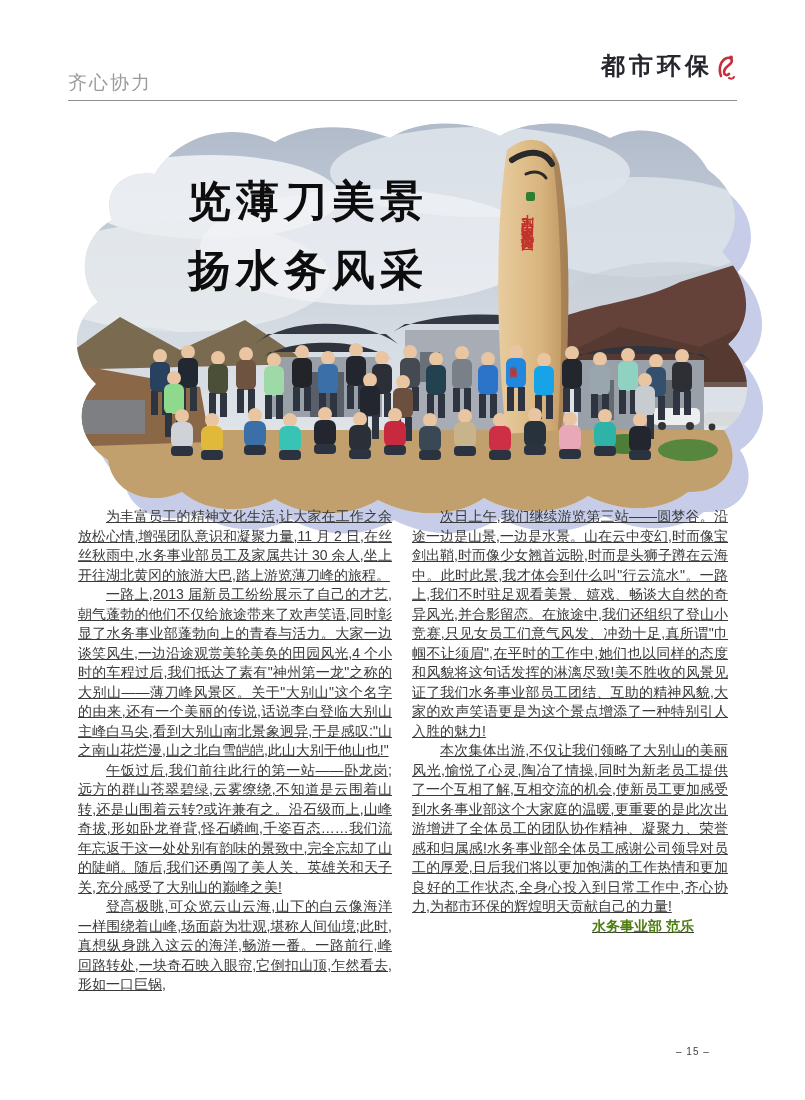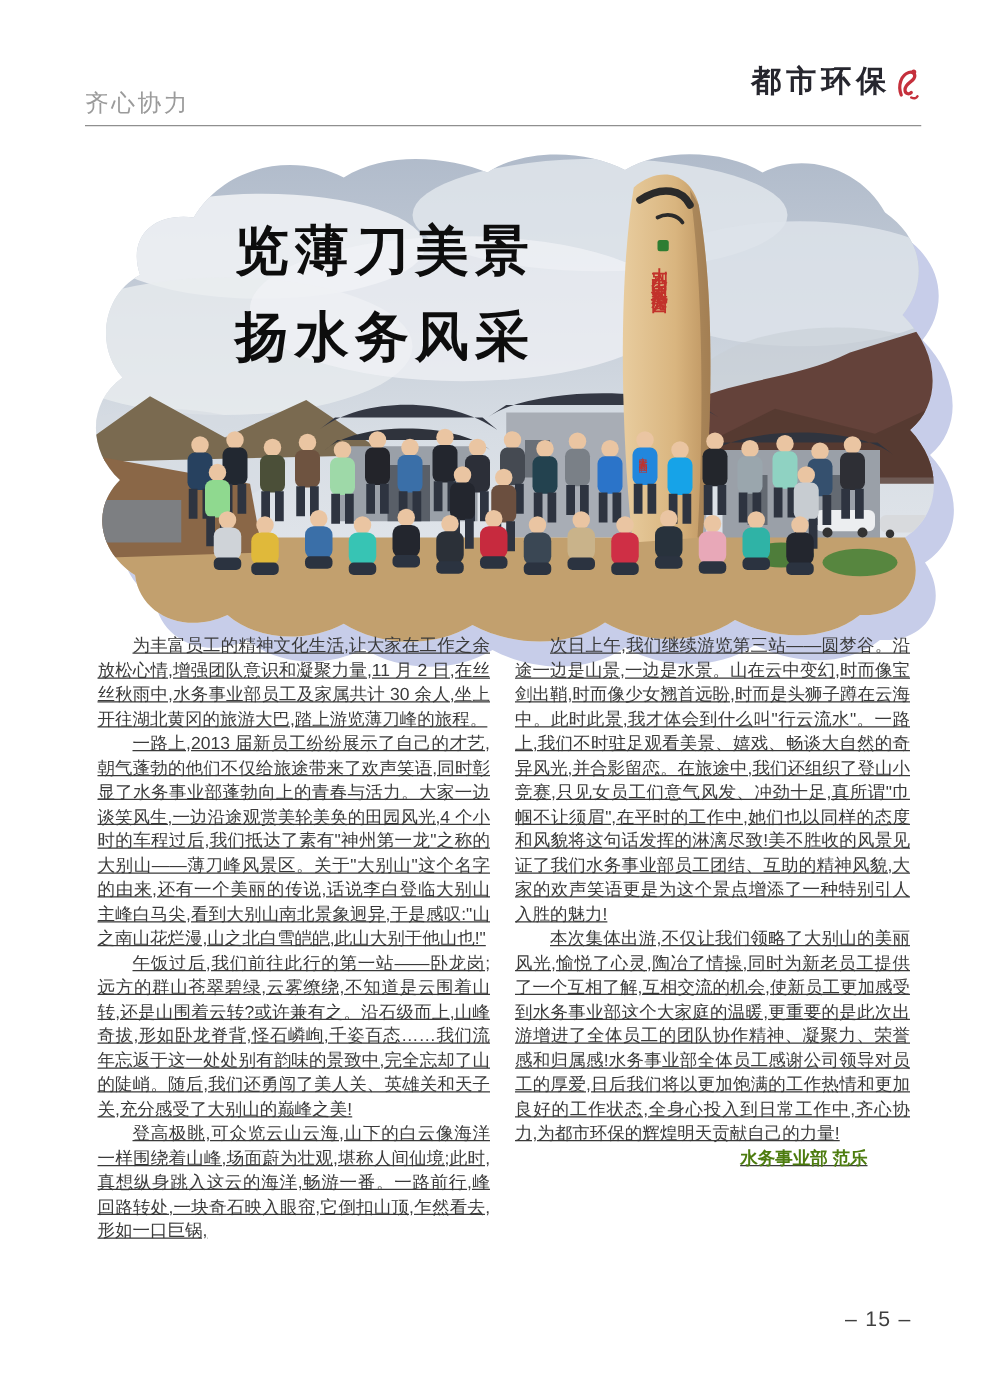--- a/index.html
+++ b/index.html
@@ -32,21 +32,21 @@
     font-size:7px;color:#c2322b;letter-spacing:1px;
   }
   
   .column{position:absolute;top:507px;font-size:14px;line-height:19.5px;color:#3a3a3a;text-align:justify;text-decoration:underline;}
   .col-left{left:78px;width:314px;}
   .col-right{left:412px;width:316px;}
   .column p{margin:0;text-indent:2em;}
   .column p.cont{text-indent:0;}
   .byline{margin-top:18px;text-align:right;padding-right:34px;font-weight:700;color:#4d7c0f;text-indent:0 !important;}
   
-  .page-number{position:absolute;left:676px;top:1046px;font-size:17px;color:#3f3f3f;letter-spacing:1px;text-align:center;}
+  .page-number{position:absolute;left:676px;top:1046px;font-size:10px;color:#3f3f3f;letter-spacing:1px;text-align:center;}
 </style>
 </head>
 <body>
 
 <div class="header">
   <div class="section-title">齐心协力</div>
   <div class="logo">
     <span class="logo-text">都市环保</span>
     <svg class="logo-mark" viewBox="0 0 22 28">
       <path d="M6,22 C3,14 6,6 12,4 C16,3 18,6 16,9 C14,12 9,13 9,18 C9,21 12,22 14,20" fill="none" stroke="#c5303c" stroke-width="2.6" stroke-linecap="round"></path>

